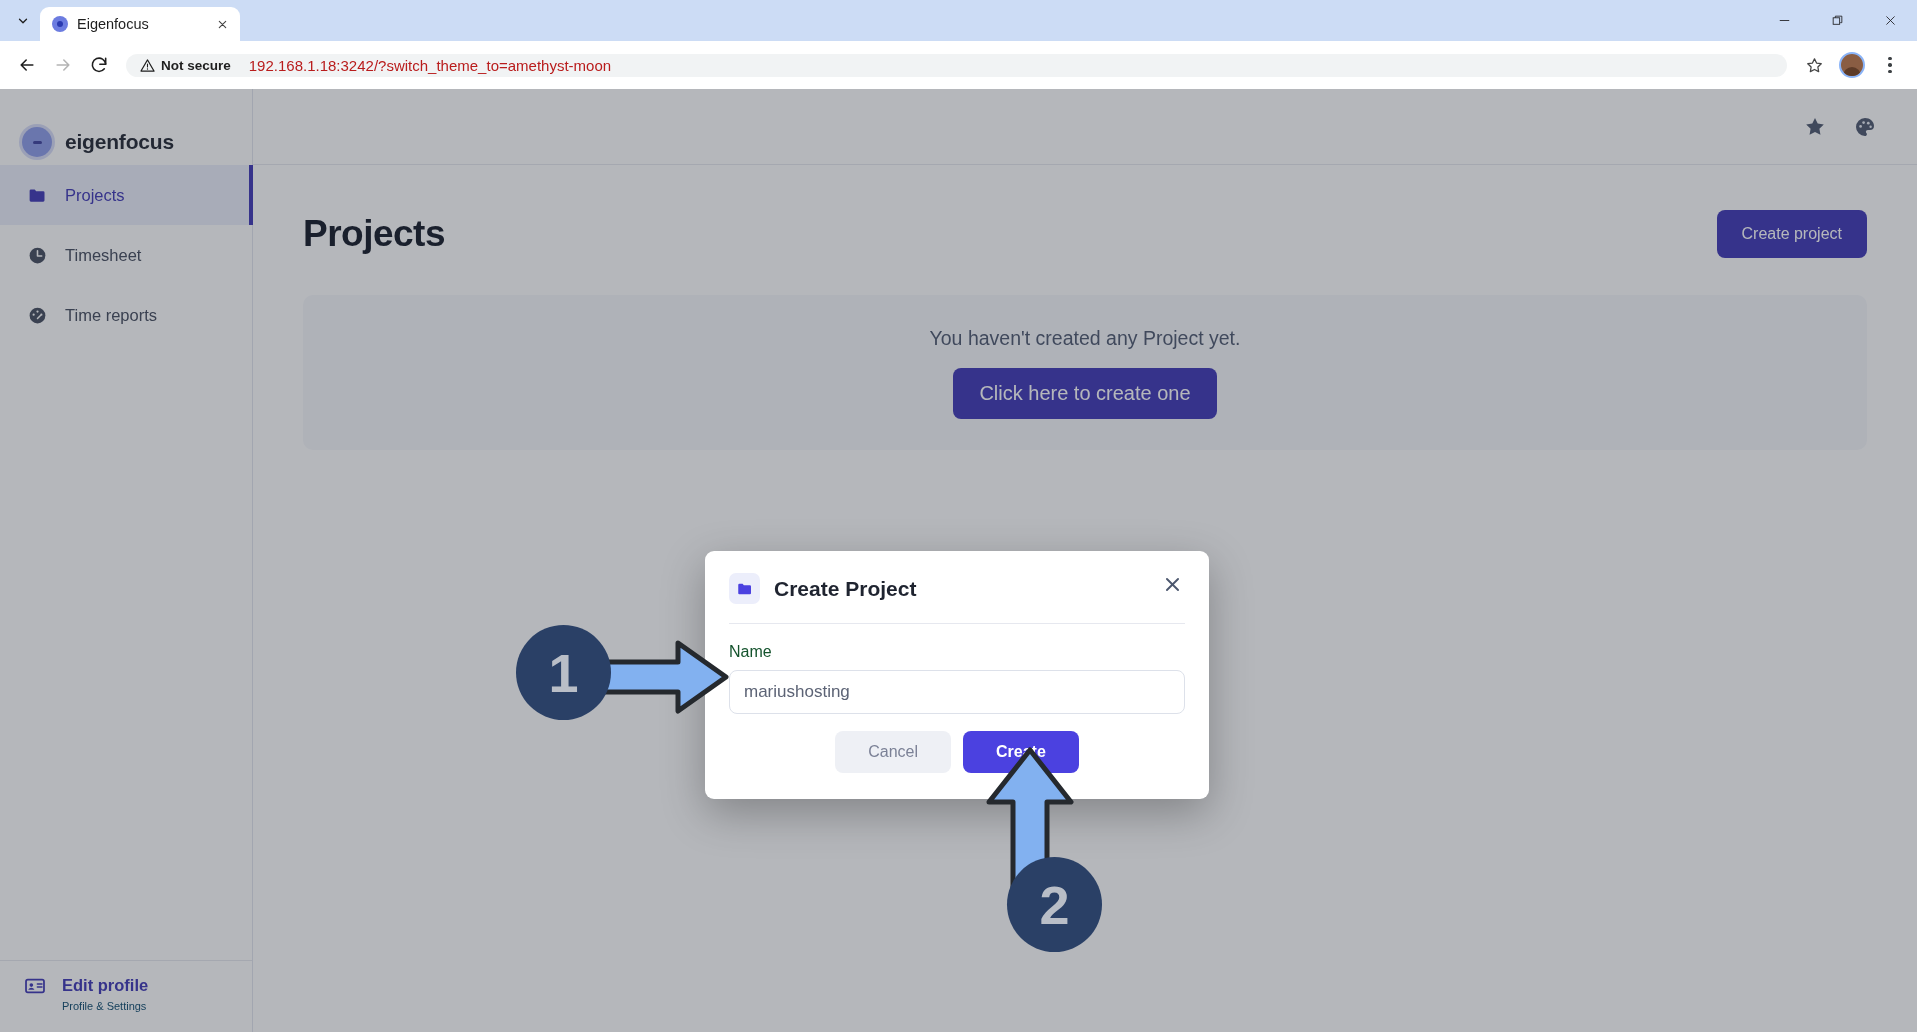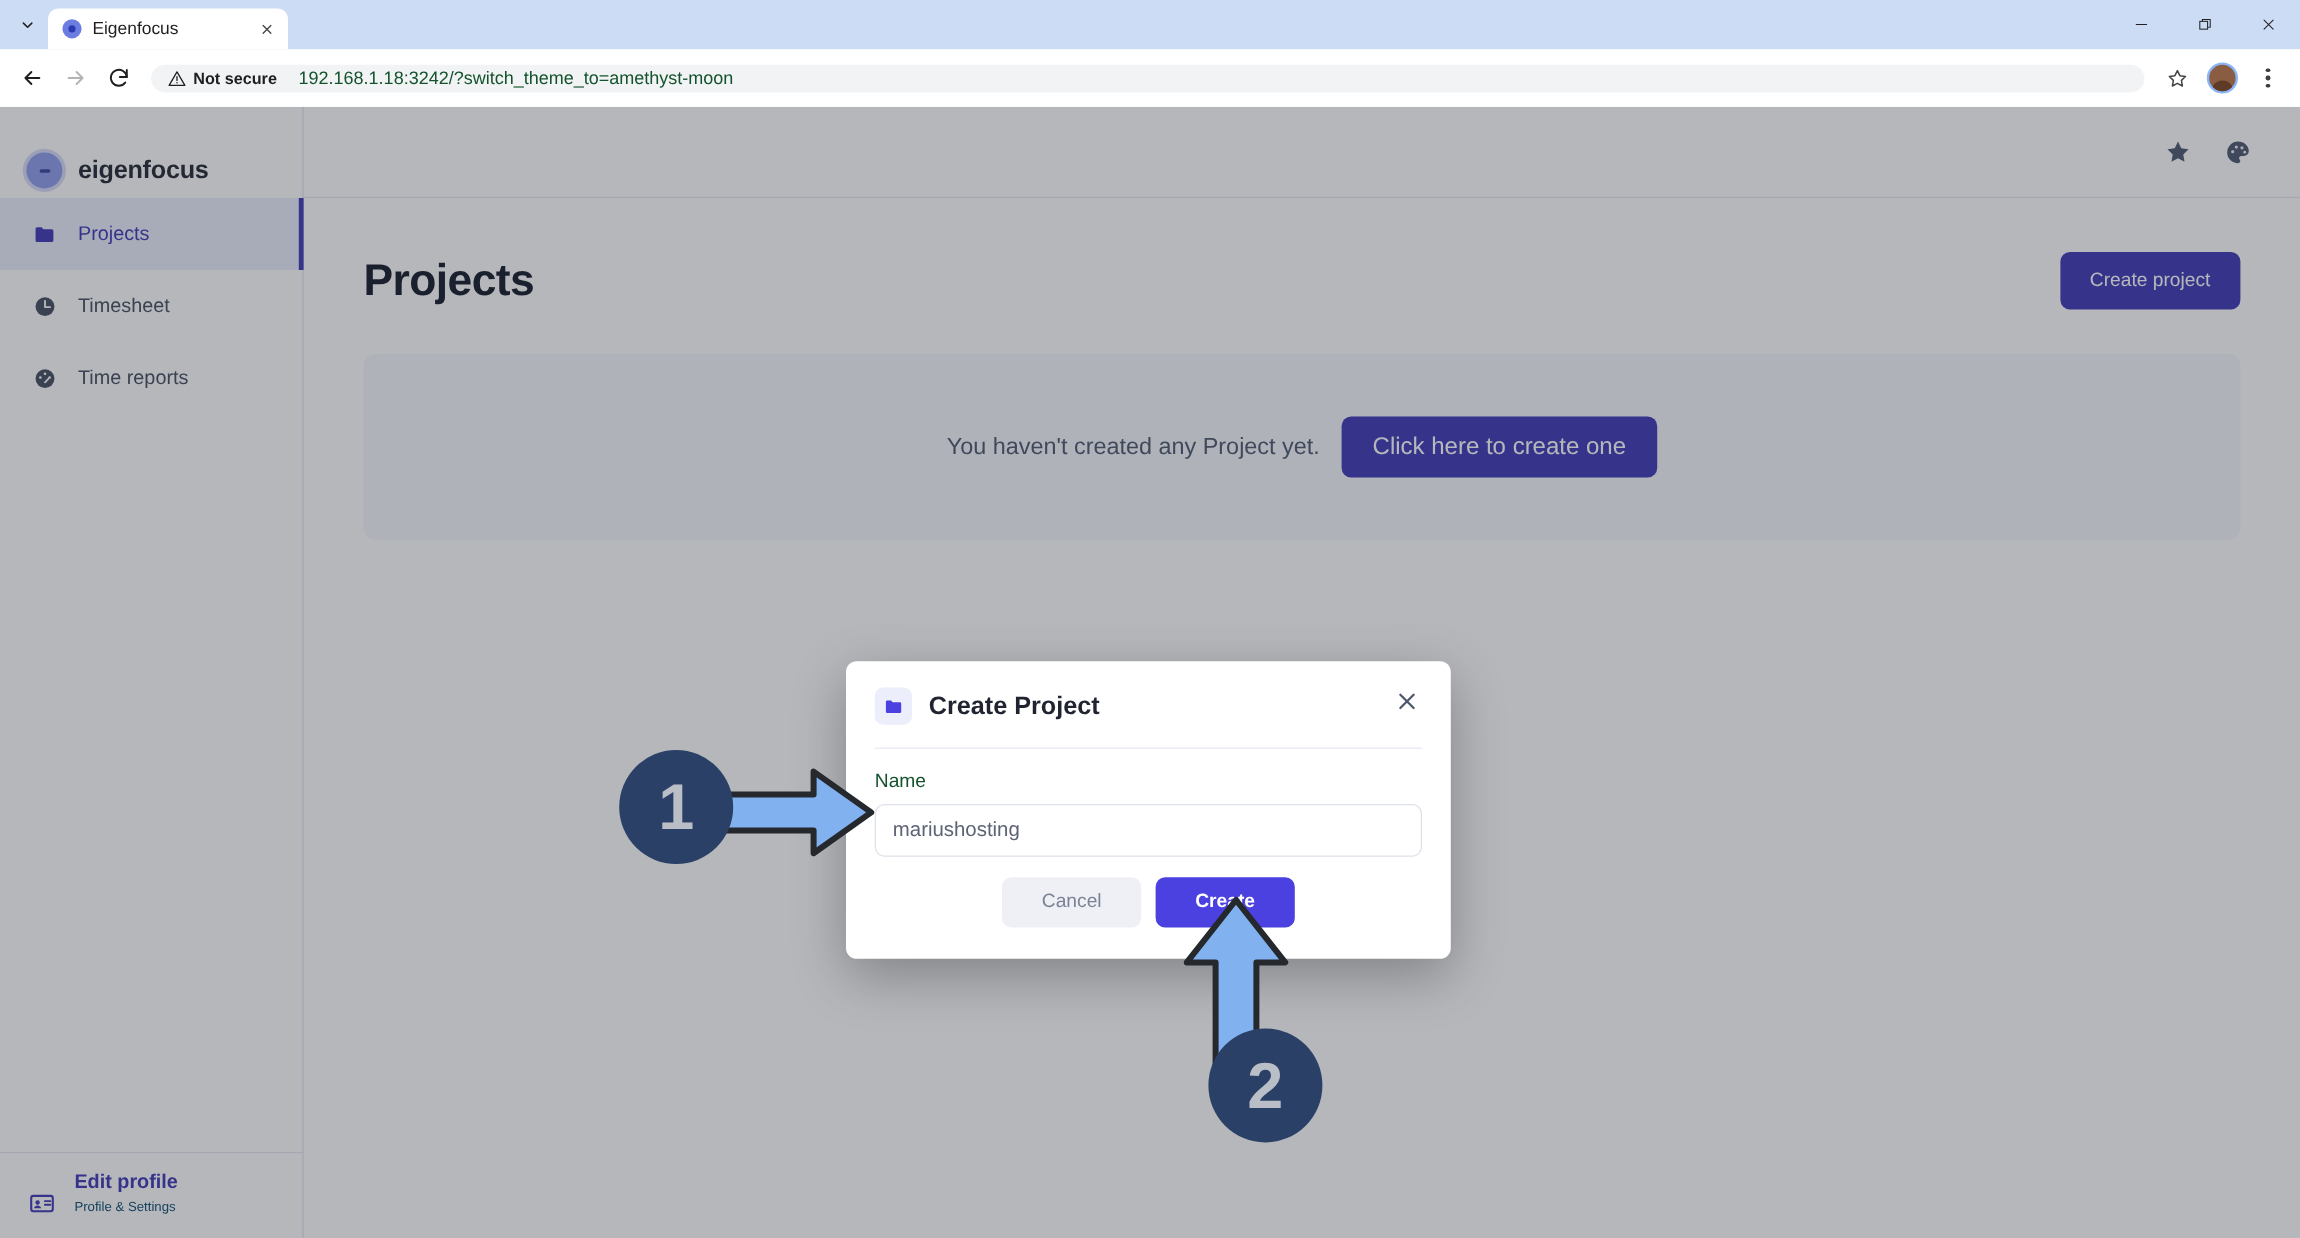--- a/index.html
+++ b/index.html
@@ -63,21 +63,21 @@
   .omnibox {
     flex: 1; height: 23px; background: #f1f3f4; border-radius: 17px;
     display: flex; align-items: center; padding: 0 14px; margin: 0 8px;
     gap: 8px; cursor: text;
   }
   .not-secure {
     display: flex; align-items: center; gap: 6px; font-size: 13.5px;
     color: #1f1f1f; font-weight: bold; white-space: nowrap; cursor: pointer;
   }
   .url-text {
-    font-size: 15px; color: #14532d; white-space: nowrap;
+    font-size: 15px; color: #b91c1c; white-space: nowrap;
     overflow: hidden; text-overflow: ellipsis; padding-left: 10px;
   }
   .bookmark-star {
     width: 34px; height: 34px; border-radius: 50%; display: flex;
     align-items: center; justify-content: center; color: #444; cursor: pointer;
     flex: 0 0 34px;
   }
   .profile-avatar {
     width: 26px; height: 26px; border-radius: 50%;
     background: #8a5d43; border: 2px solid #8ab4f8; margin: 0 6px;
@@ -129,21 +129,21 @@
   }
   .nav-item.active { background: #eceefb; color: #3c35b5; font-weight: normal; }
   .nav-item.active::after {
     content: ''; position: absolute; right: 0; top: 0; bottom: 0;
     width: 4px; background: #3c35b5;
   }
   .nav-icon { width: 22px; height: 22px; flex: 0 0 22px; display: flex; align-items: center; justify-content: center; }
 
   .sidebar-footer {
     margin-top: auto; border-top: 1px solid #e6e8ef;
-    display: flex; align-items: flex-end; gap: 16px;
+    display: flex; align-items: flex-start; gap: 16px;
     padding: 14px 0 18px 24px; cursor: pointer;
   }
   .footer-icon { width: 22px; height: 22px; flex: 0 0 22px; color: #3c35b5; }
   .footer-title { font-size: 16.5px; color: #3c35b5; font-weight: bold; line-height: 1.25; }
   .footer-sub { font-size: 11px; color: #0c4a6e; }
 
   .sidebar-divider {
     position: absolute; right: 0; top: 0; bottom: 0; width: 1px; background: #e2e5ee;
   }
 
@@ -159,21 +159,21 @@
   .content { padding: 45px 50px 0 50px; }
   .content-head { display: flex; align-items: center; justify-content: space-between; }
   .page-title { font-size: 37px; font-weight: bold; color: #121826; letter-spacing: -0.5px; }
   .btn-primary {
     background: #3c35b5; color: #ffffff; font-size: 16px;
     border: none; border-radius: 8px; padding: 15px 25px; cursor: pointer;
     font-family: inherit;
   }
   .empty-card {
     margin-top: 37px; background: #f6f7fb; border-radius: 10px;
-    height: 155px; display: flex; 
+    height: 155px; display: flex; flex-direction: column;
     align-items: center; justify-content: center; gap: 18px;
   }
   .empty-text { font-size: 19.5px; color: #4c576e; }
   .btn-cta {
     background: #3c35b5; color: #fff; font-size: 20px; border: none;
     border-radius: 8px; padding: 14px 26px; cursor: pointer; font-family: inherit;
   }
 
   
   .overlay {

